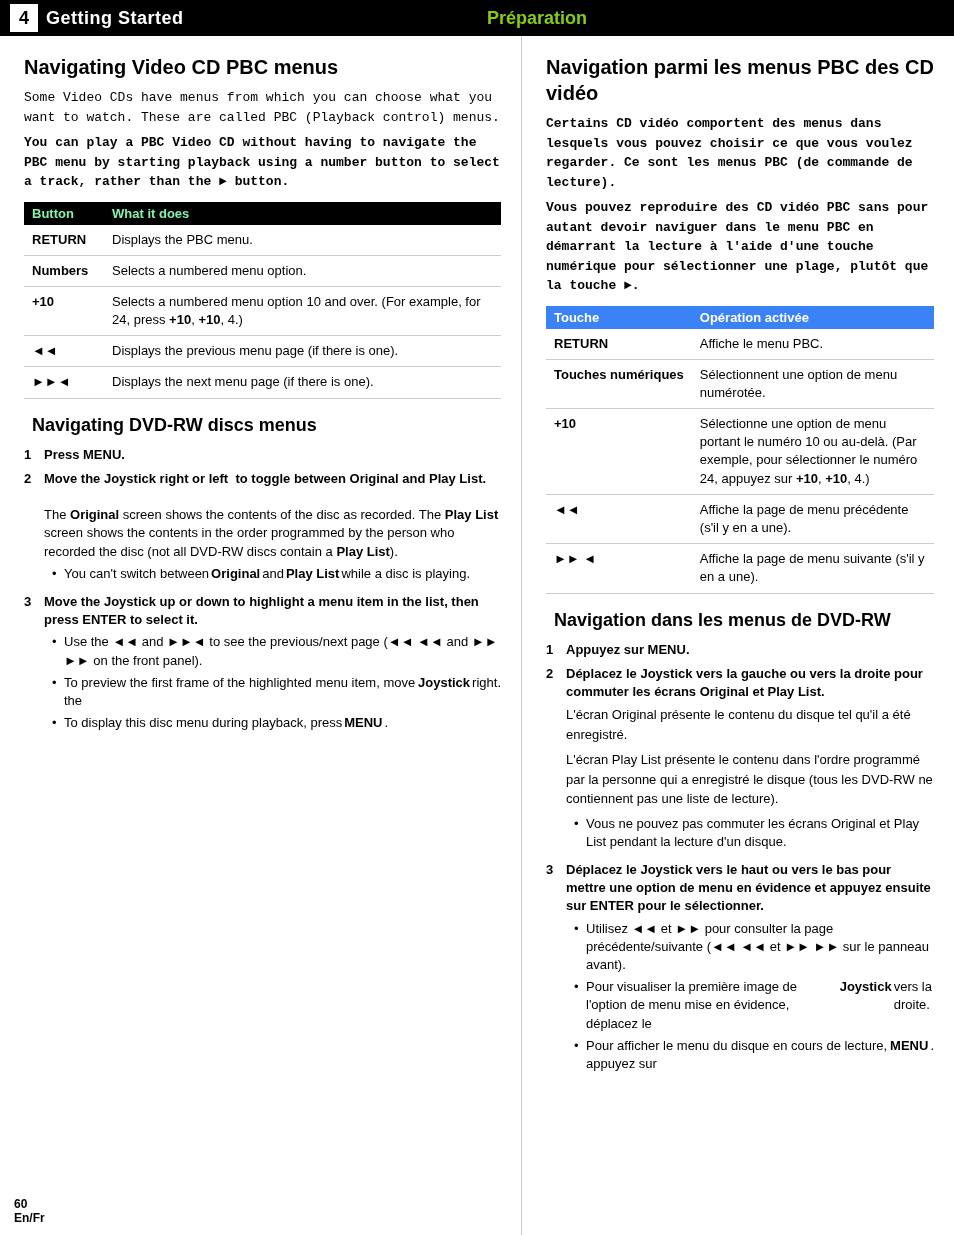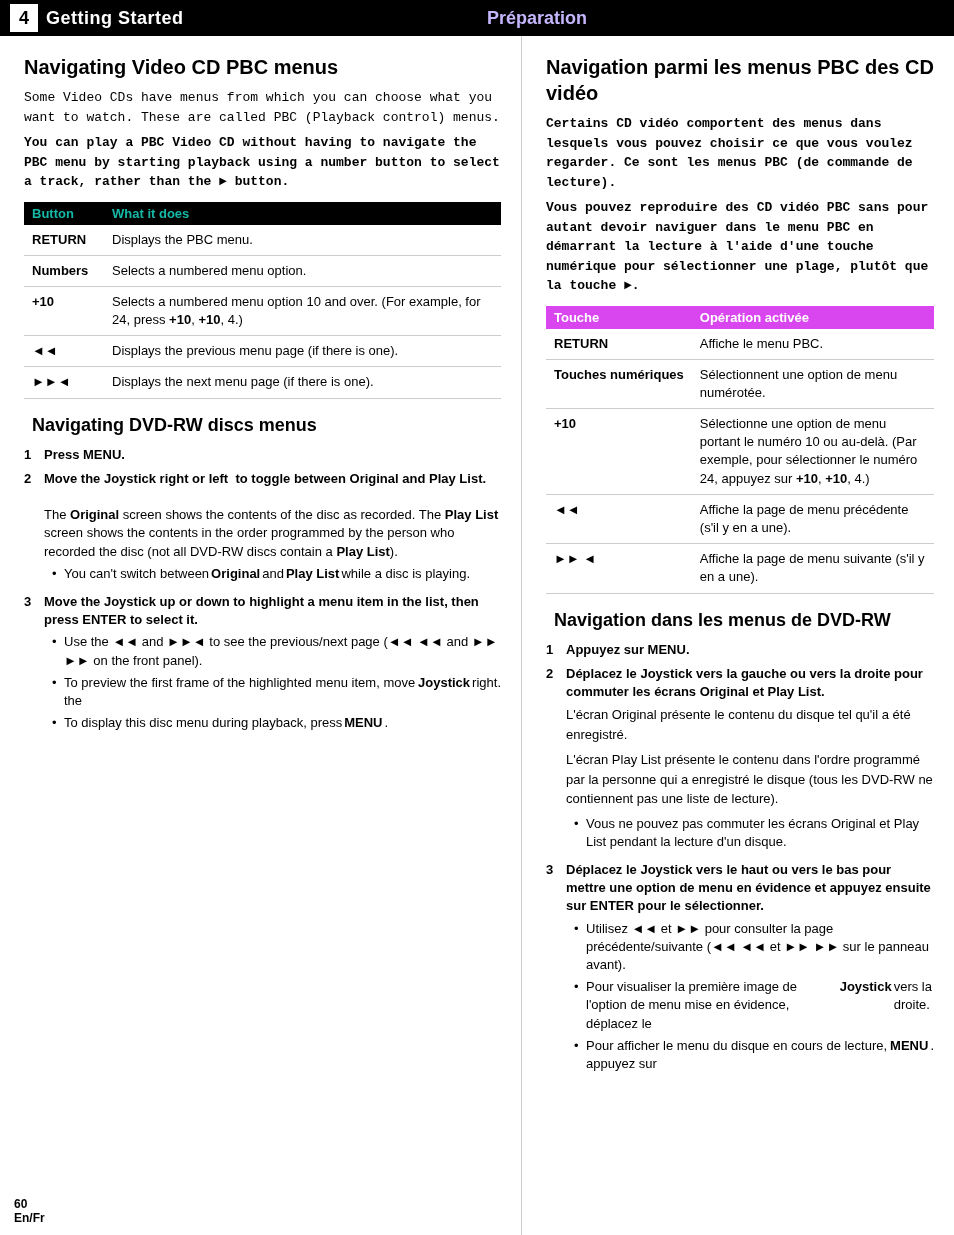--- a/index.html
+++ b/index.html
@@ -46,21 +46,21 @@
     }
     .header-right {
       background: #000;
       color: #fff;
       display: flex;
       align-items: center;
       padding: 0 10px;
       flex: 1;
     }
     .header-right-title {
-      color: #c4b5fd;
+      color: #84cc16;
       font-size: 18px;
       font-weight: bold;
     }
 
     
     .main {
       display: flex;
       padding: 0;
     }
     .col-left {
@@ -94,21 +94,21 @@
 
     
     .button-table {
       width: 100%;
       border-collapse: collapse;
       margin: 10px 0 16px 0;
       font-size: 13px;
     }
     .button-table thead tr {
       background: #000;
-      color: #14b8a6;
+      color: #86efac;
       border-radius: 7px;
     }
     .button-table thead th {
       text-align: left;
       padding: 4px 8px;
       font-weight: bold;
       font-size: 13px;
     }
     .button-table tbody tr {
       border-bottom: 1px solid #ccc;
@@ -181,21 +181,21 @@
     }
 
     
     .right-table {
       width: 100%;
       border-collapse: collapse;
       margin: 10px 0 16px 0;
       font-size: 13px;
     }
     .right-table thead tr {
-      background: #d946ef;
+      background: #3b82f6;
       color: #fff;
     }
     .right-table thead th {
       text-align: left;
       padding: 4px 8px;
       font-weight: bold;
       font-size: 13px;
     }
     .right-table tbody tr {
       border-bottom: 1px solid #ccc;

